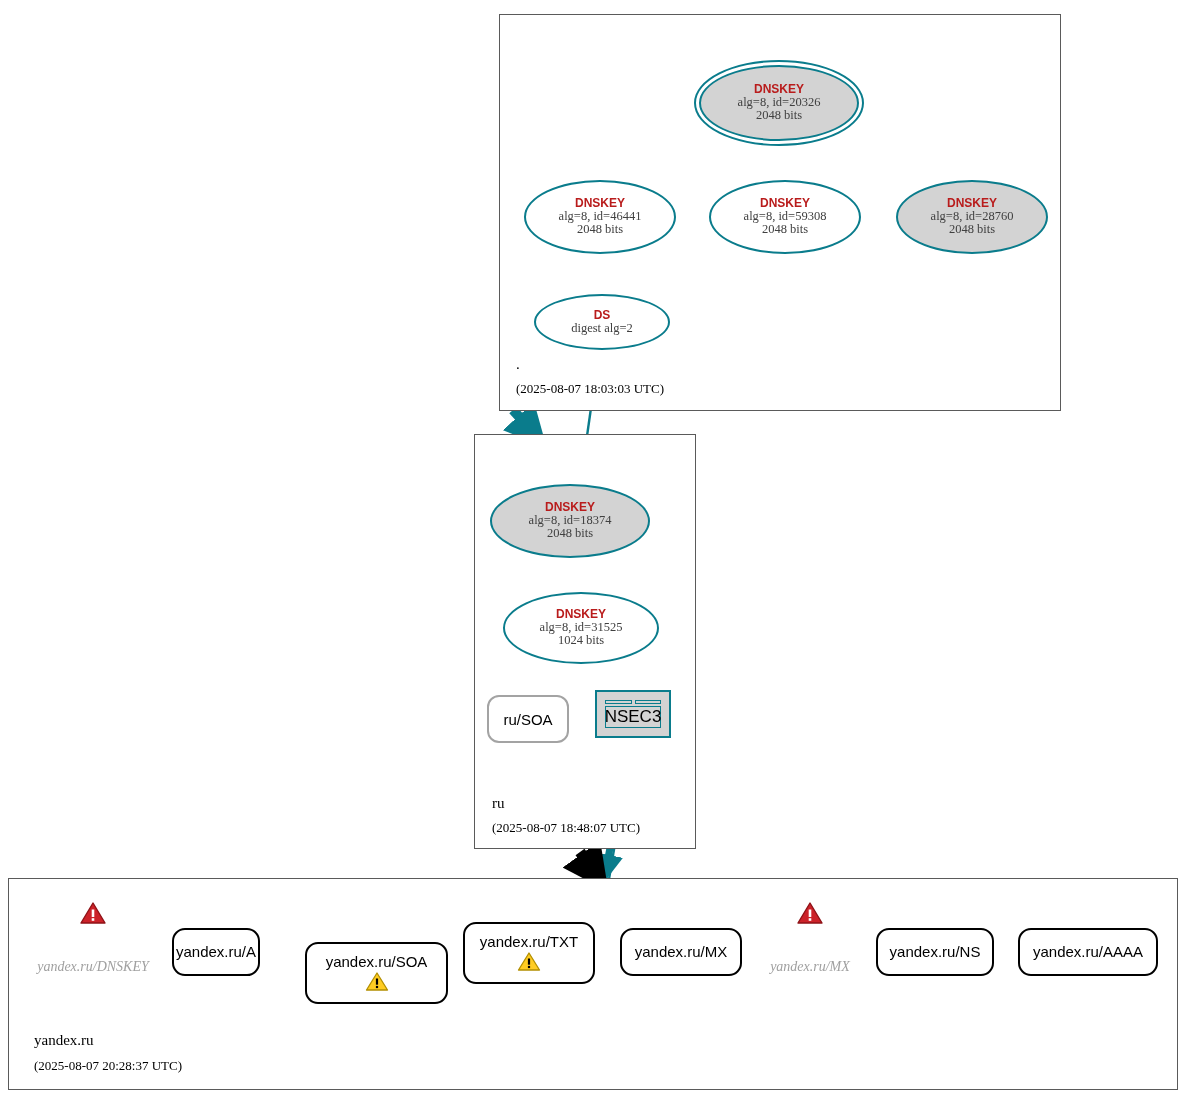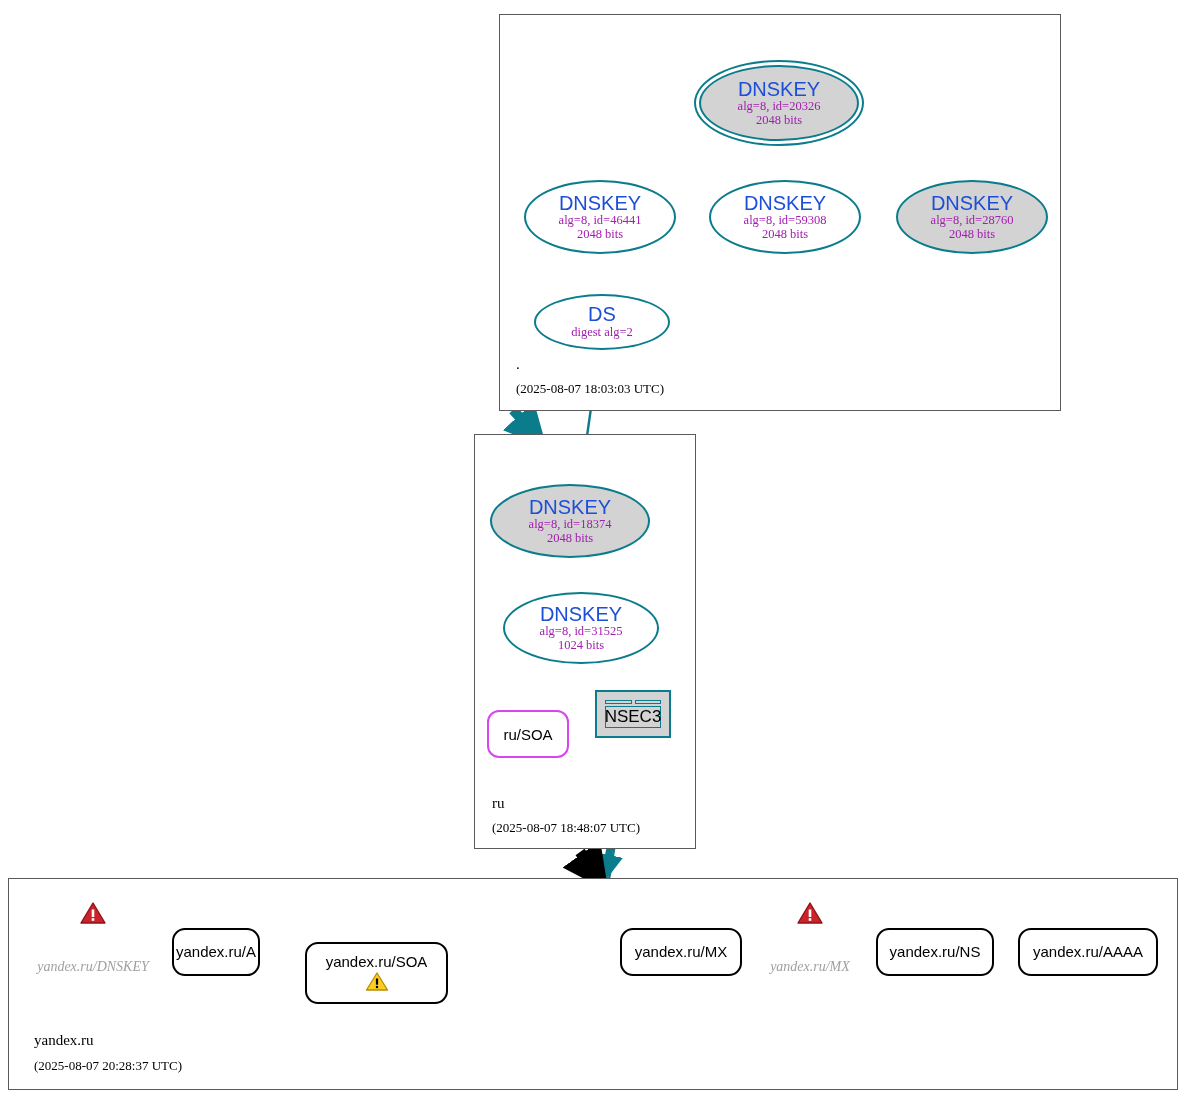--- a/index.html
+++ b/index.html
@@ -53,53 +53,53 @@
     align-items: center;
     justify-content: center;
     z-index: 5;
     text-align: center;
     line-height: 1.08;
   }
   .ell.white { background: #ffffff; }
   .ell.gray  { background: #d3d3d3; }
   .ell .t1 {
     font-family: "Liberation Sans", sans-serif;
-    font-size: 20px;
-    color: #1d4ed8;
+    font-size: 12px;
+    color: #b91c1c;
+    font-weight: bold;
   }
   .ell .t2, .ell .t3 {
     font-family: "Liberation Serif", serif;
     font-size: 12.5px;
-    color: #a21caf;
+    color: #404040;
   }
   
   .ell-outer {
     position: absolute;
     box-sizing: border-box;
     border-radius: 50%;
     border: 2px solid #0a7c8c;
     background: transparent;
     z-index: 4;
   }
 
   
   .rrect {
     position: absolute;
     box-sizing: border-box;
     background: #ffffff;
-    border: 2px solid #d946ef;
+    border: 2px solid #a3a3a3;
     border-radius: 12px;
     display: flex;
     align-items: center;
     justify-content: center;
     font-family: "Liberation Sans", sans-serif;
     font-size: 15px;
     color: #000000;
     z-index: 5;
-    margin-top: 15px;
   }
 
   
   .nsec3 {
     position: absolute;
     box-sizing: border-box;
     border: 2px solid #0a7c8c;
     background: #d3d3d3;
     z-index: 5;
     display: flex;
@@ -300,20 +300,30 @@
     <span>yandex.ru/SOA</span>
     <span class="warn">
       <svg width="24" height="21" viewBox="0 0 24 21" style="margin-top:2px;">
         <path d="M12 2 L22.5 19 L1.5 19 Z" fill="#ffcc22" stroke="#b38f00" stroke-width="1.3" stroke-linejoin="round"></path>
         <rect x="10.9" y="7.5" width="2.2" height="6.2" fill="#000000"></rect>
         <rect x="10.9" y="14.9" width="2.2" height="2.2" fill="#000000"></rect>
       </svg>
     </span>
   </div>
 
+  <div class="rrset" style="left:463px; top:922px; width:132px; height:62px;">
+    <span>yandex.ru/TXT</span>
+    <span class="warn">
+      <svg width="24" height="21" viewBox="0 0 24 21" style="margin-top:2px;">
+        <path d="M12 2 L22.5 19 L1.5 19 Z" fill="#ffcc22" stroke="#b38f00" stroke-width="1.3" stroke-linejoin="round"></path>
+        <rect x="10.9" y="7.5" width="2.2" height="6.2" fill="#000000"></rect>
+        <rect x="10.9" y="14.9" width="2.2" height="2.2" fill="#000000"></rect>
+      </svg>
+    </span>
+  </div>
 
   <div class="rrset" style="left:620px; top:928px; width:122px; height:48px;">
     <span>yandex.ru/MX</span>
   </div>
 
   <div class="rrset-ghost" style="left:764px; top:925px; width:92px; height:50px;">
     <span class="warn">
       <svg width="26" height="24" viewBox="0 0 26 24">
         <path d="M13 2 L25 22 L1 22 Z" fill="#cc2229" stroke="#8f1217" stroke-width="1.4" stroke-linejoin="round"></path>
         <rect x="11.7" y="8.5" width="2.6" height="7.5" fill="#ffffff"></rect>

